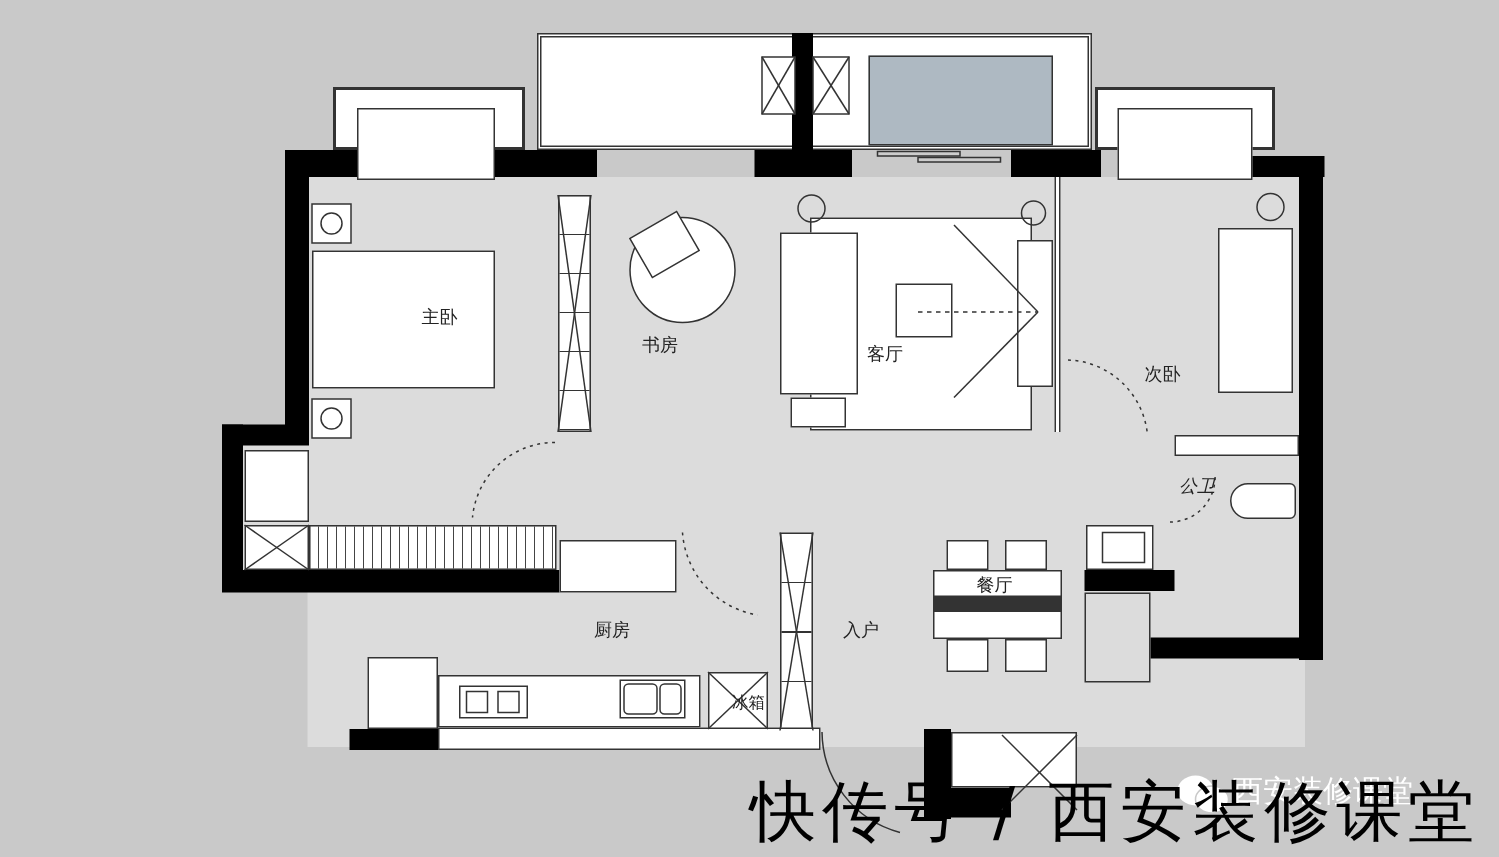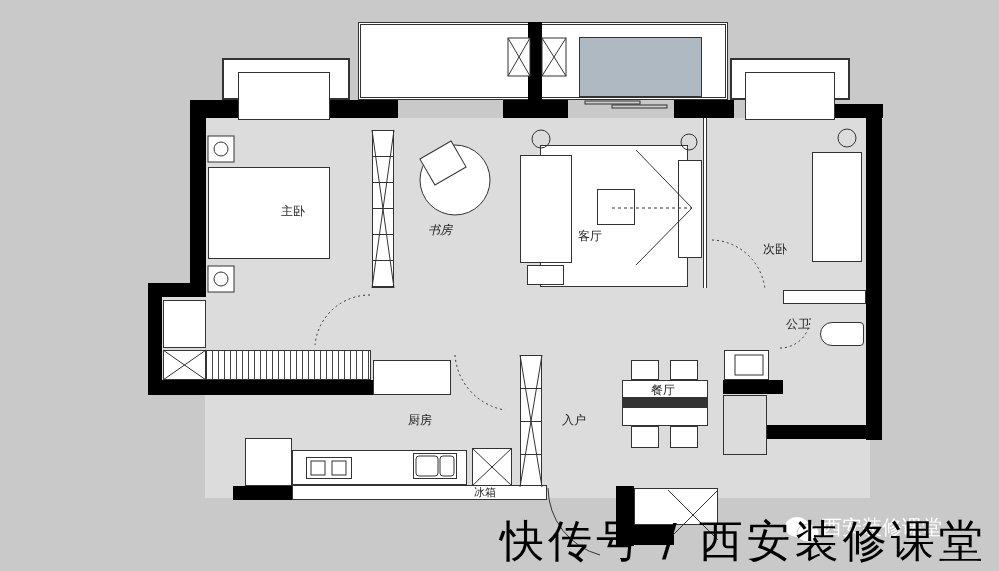--- a/index.html
+++ b/index.html
@@ -128,28 +128,28 @@
     <rect x="332" y="461" width="14" height="14"></rect>
 
     <rect x="416" y="456" width="22" height="20" rx="3"></rect>
     <rect x="440" y="456" width="14" height="20" rx="3"></rect>
 
     <rect x="735" y="355" width="28" height="20"></rect>
   </g>
 </svg>
 
 <span class="label" style="left:281px;top:203px;">主卧</span>
-<span class="label" style="left:428px;top:222px;font-style:italic;">书房</span>
+<span class="label" style="left:428px;top:222px;">书房</span>
 <span class="label" style="left:578px;top:228px;">客厅</span>
 <span class="label" style="left:763px;top:241px;">次卧</span>
-<span class="label" style="left:786px;top:316px;">公卫</span>
+<span class="label" style="left:786px;top:316px;font-style:italic;">公卫</span>
 <span class="label" style="left:651px;top:382px;">餐厅</span>
-<span class="label" style="left:408px;top:412px;">厨房</span>
+<span class="label" style="left:396px;top:412px;">厨房</span>
 <span class="label" style="left:562px;top:412px;">入户</span>
-<span class="label" style="left:474px;top:461px;font-size:11px;margin-top:24px;">冰箱</span>
+<span class="label" style="left:488px;top:461px;font-size:11px;">冰箱</span>
 
 <div class="abs" style="left:782px;top:515px;width:40px;height:30px;">
   <svg width="40" height="30">
       <ellipse cx="15" cy="12" rx="12" ry="10" fill="#fff"></ellipse>
       <ellipse cx="26" cy="18" rx="11" ry="9" fill="#fff" stroke="#c9c9c9"></ellipse>
     </svg>
 </div>
 <span class="wm2" style="left:822px;top:514px;">西安装修课堂</span>
 <span class="wm" style="left:500px;top:512px;">快传号 / 西安装修课堂</span>
 

